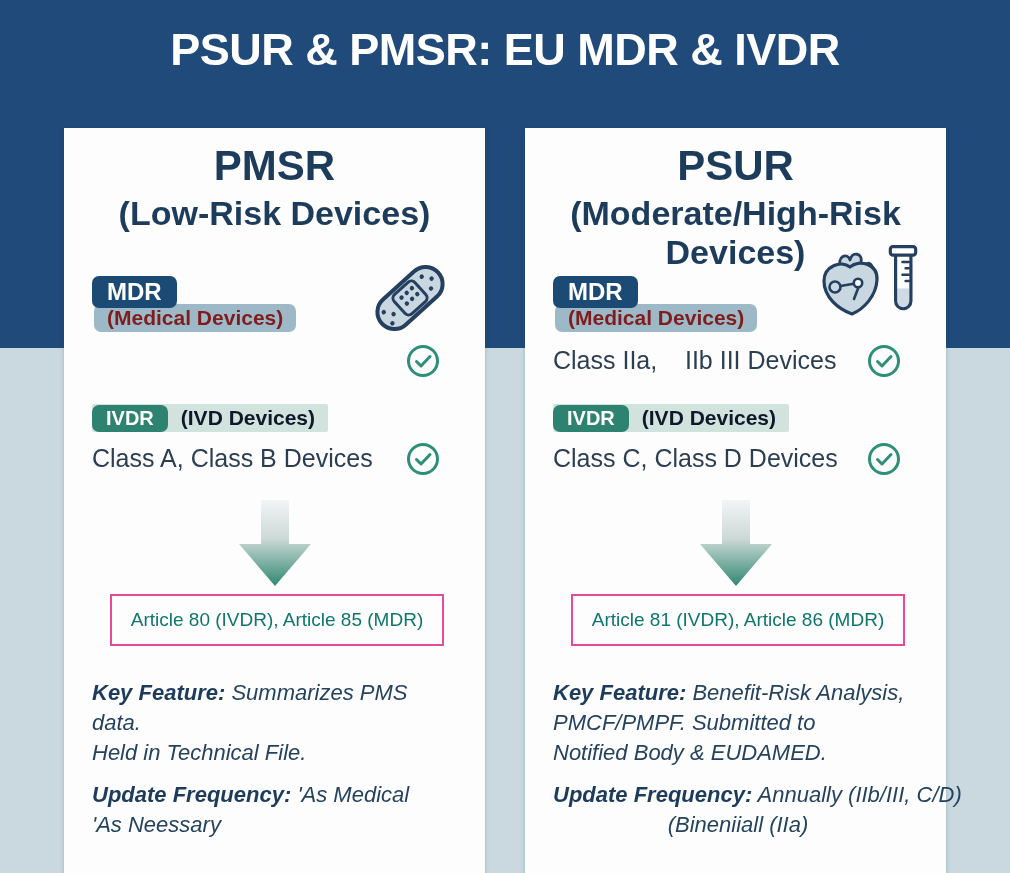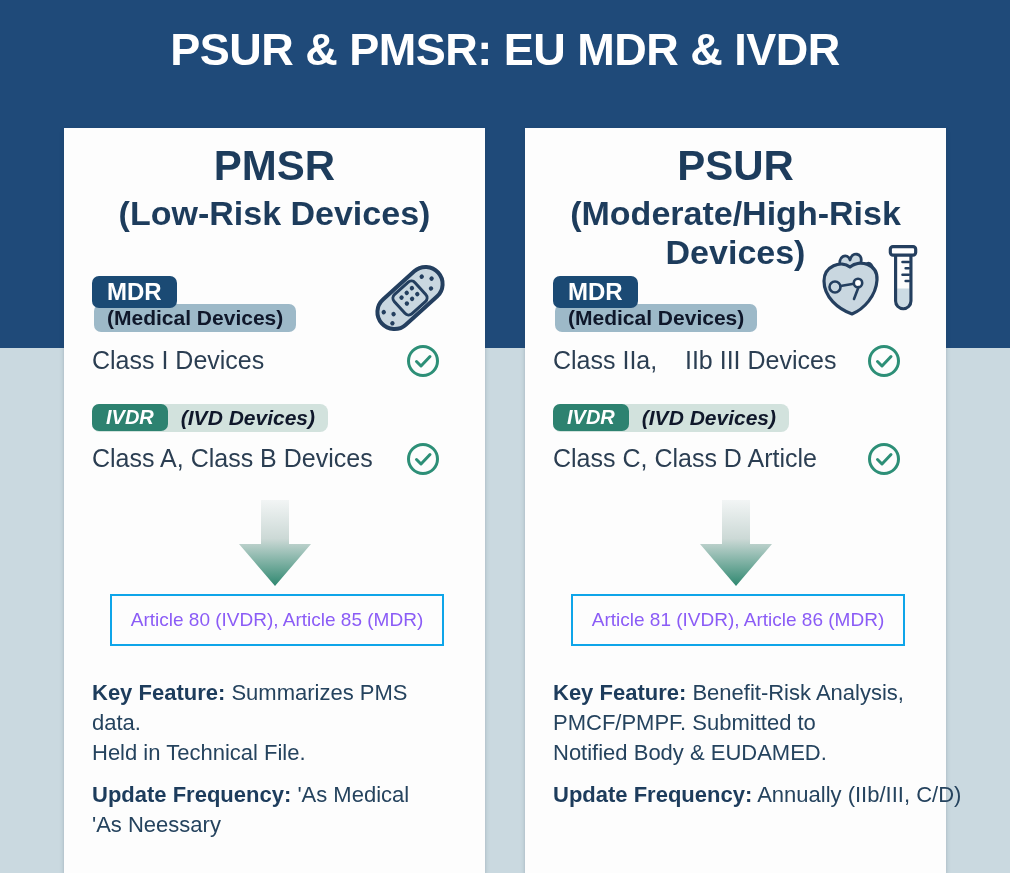--- a/index.html
+++ b/index.html
@@ -27,54 +27,54 @@
     position:absolute;top:66px;left:0;width:100%;text-align:center;
     color:#1d3c5c;font-size:34px;font-weight:bold;
   }
   .badge-mdr{
     position:absolute;left:28px;top:148px;z-index:2;
     background:#1b4a74;color:#fff;font-size:24px;font-weight:bold;
     padding:2px 15px;border-radius:7px;
   }
   .badge-medical{
     position:absolute;left:30px;top:176px;
-    background:#9db9c8;color:#0f172a;font-size:21px;font-weight:bold;
+    background:#9db9c8;color:#7f1d1d;font-size:21px;font-weight:bold;
     padding:2px 13px;border-radius:7px;white-space:nowrap;
   }
   .class-row{
     position:absolute;left:28px;color:#2b3e52;font-size:25px;white-space:nowrap;
   }
   .class-row.r1{top:218px;}
   .class-row.r2{top:316px;}
   .check{position:absolute;left:342px;width:34px;height:34px;}
   .check.c1{top:216px;}
   .check.c2{top:314px;}
   .ivdr-pill{
-    position:absolute;left:28px;top:276px;display:inline-flex;align-items:flex-start;
-    background:#d2e2dd;border-radius:8px;font-style:italic;
+    position:absolute;left:28px;top:276px;display:inline-flex;align-items:flex-end;
+    background:#d2e2dd;border-radius:2px;
   }
   .badge-ivdr{
     background:#2d8270;color:#fff;font-size:20px;font-weight:bold;
     padding:2px 14px;border-radius:7px;
   }
   .ivdr-label{
     color:#0f172a;font-size:21px;font-weight:bold;padding:2px 13px;white-space:nowrap;
   }
   .side-icon{position:absolute;}
   .bandage{left:302px;top:126px;}
   .heart-group{left:288px;top:116px;display:flex;align-items:flex-start;}
   .down-arrow{position:absolute;left:50%;margin-left:-36px;top:372px;}
   .article-box{
     position:absolute;left:46px;top:466px;width:326px;
-    border:2px solid #0ea5e9;text-align:center;
-    color:#8b5cf6;font-size:19px;padding:13px 2px;
+    border:2px solid #ec4899;text-align:center;
+    color:#0f766e;font-size:19px;padding:13px 2px;
   }
   .text-block{
     position:absolute;left:28px;width:370px;color:#25435e;
-    font-size:22px;line-height:30px;
+    font-size:22px;line-height:30px;font-style:italic;
   }
   .kf{top:550px;}
   .uf{top:652px;}
   .text-block b{color:#1d3c5c;}
   .nowrap{white-space:nowrap;}
   .centered-line{text-align:center;}
 </style>
 </head>
 <body>
 
@@ -105,21 +105,20 @@
               <circle cx="21" cy="45" r="2.2"></circle>
               <circle cx="14" cy="51" r="2.2"></circle>
             <circle cx="67" cy="36" r="2.2"></circle>
               <circle cx="73" cy="44" r="2.2"></circle>
               <circle cx="66" cy="51" r="2.2"></circle>
           </g>
         </g>
       </svg>
     </span>
 
-    <div class="class-row r1">Class I Devices</div>
     <span class="check c1">
       <svg width="34" height="34" viewBox="0 0 34 34">
         <circle cx="17" cy="17" r="14.5" fill="none" stroke="#2d8f77" stroke-width="3"></circle>
         <path d="M10.5 17.5 l4.5 4.5 l9 -9.5" fill="none" stroke="#2d8f77" stroke-width="3" stroke-linecap="round" stroke-linejoin="round"></path>
       </svg>
     </span>
 
     <div class="ivdr-pill">
       <span class="badge-ivdr">IVDR</span>
       <span class="ivdr-label">(IVD Devices)</span>
@@ -193,21 +192,21 @@
         <circle cx="17" cy="17" r="14.5" fill="none" stroke="#2d8f77" stroke-width="3"></circle>
         <path d="M10.5 17.5 l4.5 4.5 l9 -9.5" fill="none" stroke="#2d8f77" stroke-width="3" stroke-linecap="round" stroke-linejoin="round"></path>
       </svg>
     </span>
 
     <div class="ivdr-pill">
       <span class="badge-ivdr">IVDR</span>
       <span class="ivdr-label">(IVD Devices)</span>
     </div>
 
-    <div class="class-row r2">Class C, Class D Article</div>
+    <div class="class-row r2">Class C, Class D Devices</div>
     <span class="check c2">
       <svg width="34" height="34" viewBox="0 0 34 34">
         <circle cx="17" cy="17" r="14.5" fill="none" stroke="#2d8f77" stroke-width="3"></circle>
         <path d="M10.5 17.5 l4.5 4.5 l9 -9.5" fill="none" stroke="#2d8f77" stroke-width="3" stroke-linecap="round" stroke-linejoin="round"></path>
       </svg>
     </span>
 
     <span class="down-arrow">
       <svg width="72" height="86" viewBox="0 0 72 86">
         <defs>
@@ -224,15 +223,16 @@
     <div class="article-box">Article 81 (IVDR), Article 86 (MDR)</div>
 
     <div class="text-block kf">
       <div><b>Key Feature:</b><span> Benefit-Risk Analysis,</span></div>
       <div>PMCF/PMPF. Submitted to</div>
       <div>Notified Body &amp; EUDAMED.</div>
     </div>
 
     <div class="text-block uf">
       <div class="nowrap"><b>Update Frequency:</b><span> Annually (IIb/III, C/D)</span></div>
+      <div class="centered-line">(Bineniiall (IIa)</div>
     </div>
   </div>
 </div>
 
 </body></html>

